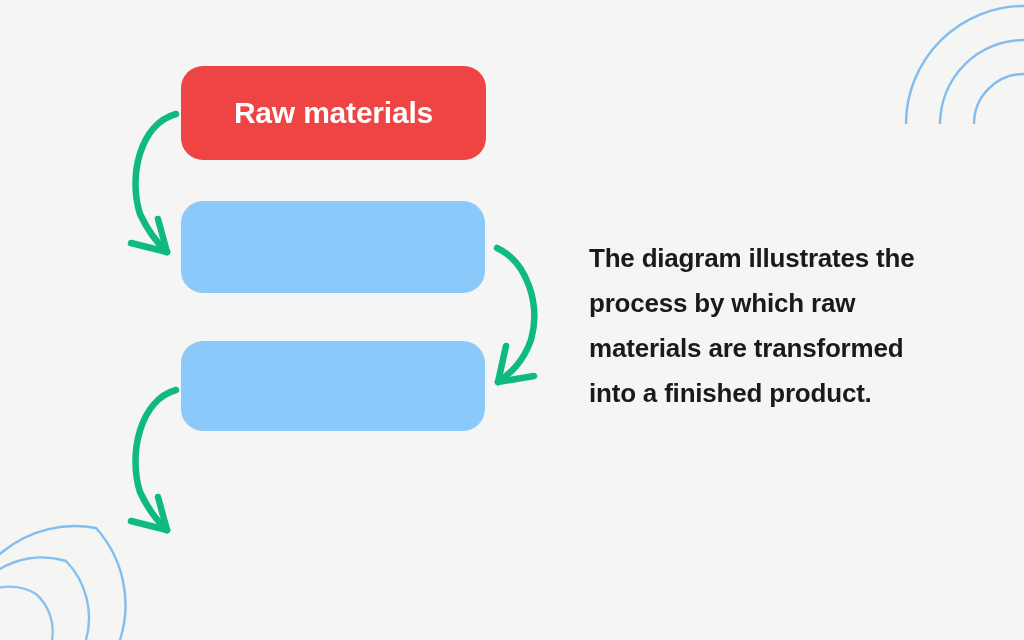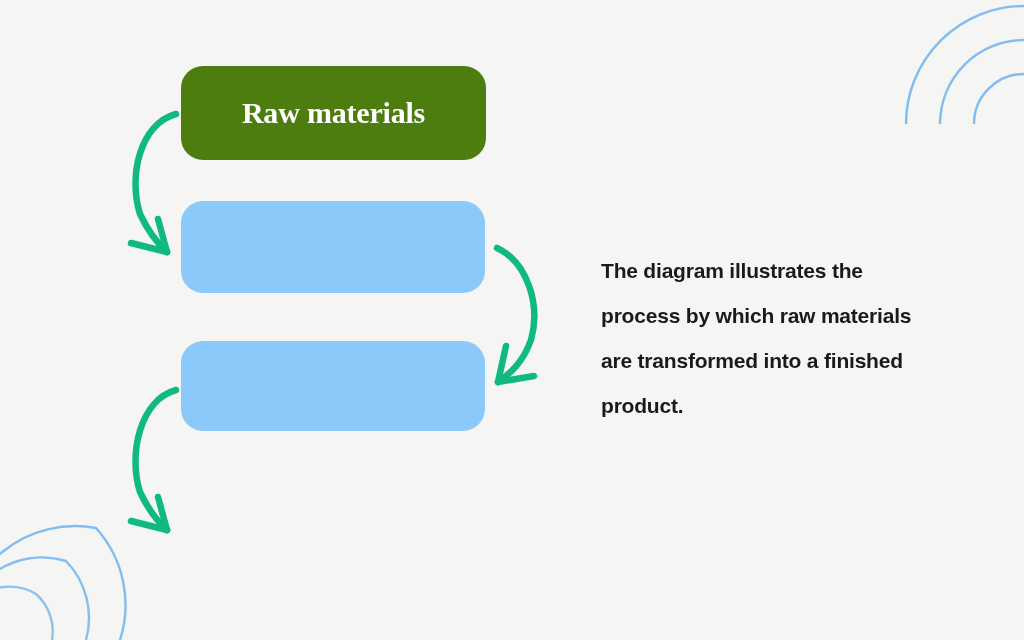--- a/index.html
+++ b/index.html
@@ -82,23 +82,23 @@
   }
 
   
   #caption {
     position: absolute;
     left: 589px;
     top: 236px;
     width: 360px;
   }
   #caption .caption-text {
-    margin: 12px;
+    margin: 0;
     color: #1a1a1a;
-    font-size: 21px;
+    font-size: 26px;
     font-weight: bold;
     line-height: 45px;
     letter-spacing: -0.2px;
   }
 </style>
 </head>
 <body>
 
 <div id="canvas">
 
@@ -111,21 +111,21 @@
   </svg>
 
   <svg class="deco" id="deco-bl" width="140" height="130" viewBox="0 0 140 130">
     <g fill="none" stroke="#7ab9ef" stroke-width="2.4">
       <path d="M-40 130 A 115 115 0 0 1 96 18 A 115 115 0 0 1 120 130" opacity="0.95"></path>
       <path d="M-40 130 A 82 82 0 0 1 66 51 A 82 82 0 0 1 86 130" opacity="0.9"></path>
       <path d="M-40 130 A 50 50 0 0 1 36 84 A 50 50 0 0 1 52 130" opacity="0.85"></path>
     </g>
   </svg>
 
-  <div class="flow-box" id="box-raw-materials" style="background:#4d7c0f;font-family:Liberation Serif, serif;">
+  <div class="flow-box" id="box-raw-materials" style="background:#ef4444;">
     <span class="box-label">Raw materials</span>
   </div>
 
   <div class="flow-box" id="box-stage-one" style="background:#8cc9fb;">
     <span class="box-label"></span>
   </div>
 
   <div class="flow-box" id="box-stage-two" style="background:#8cc9fb;">
     <span class="box-label"></span>
   </div>

